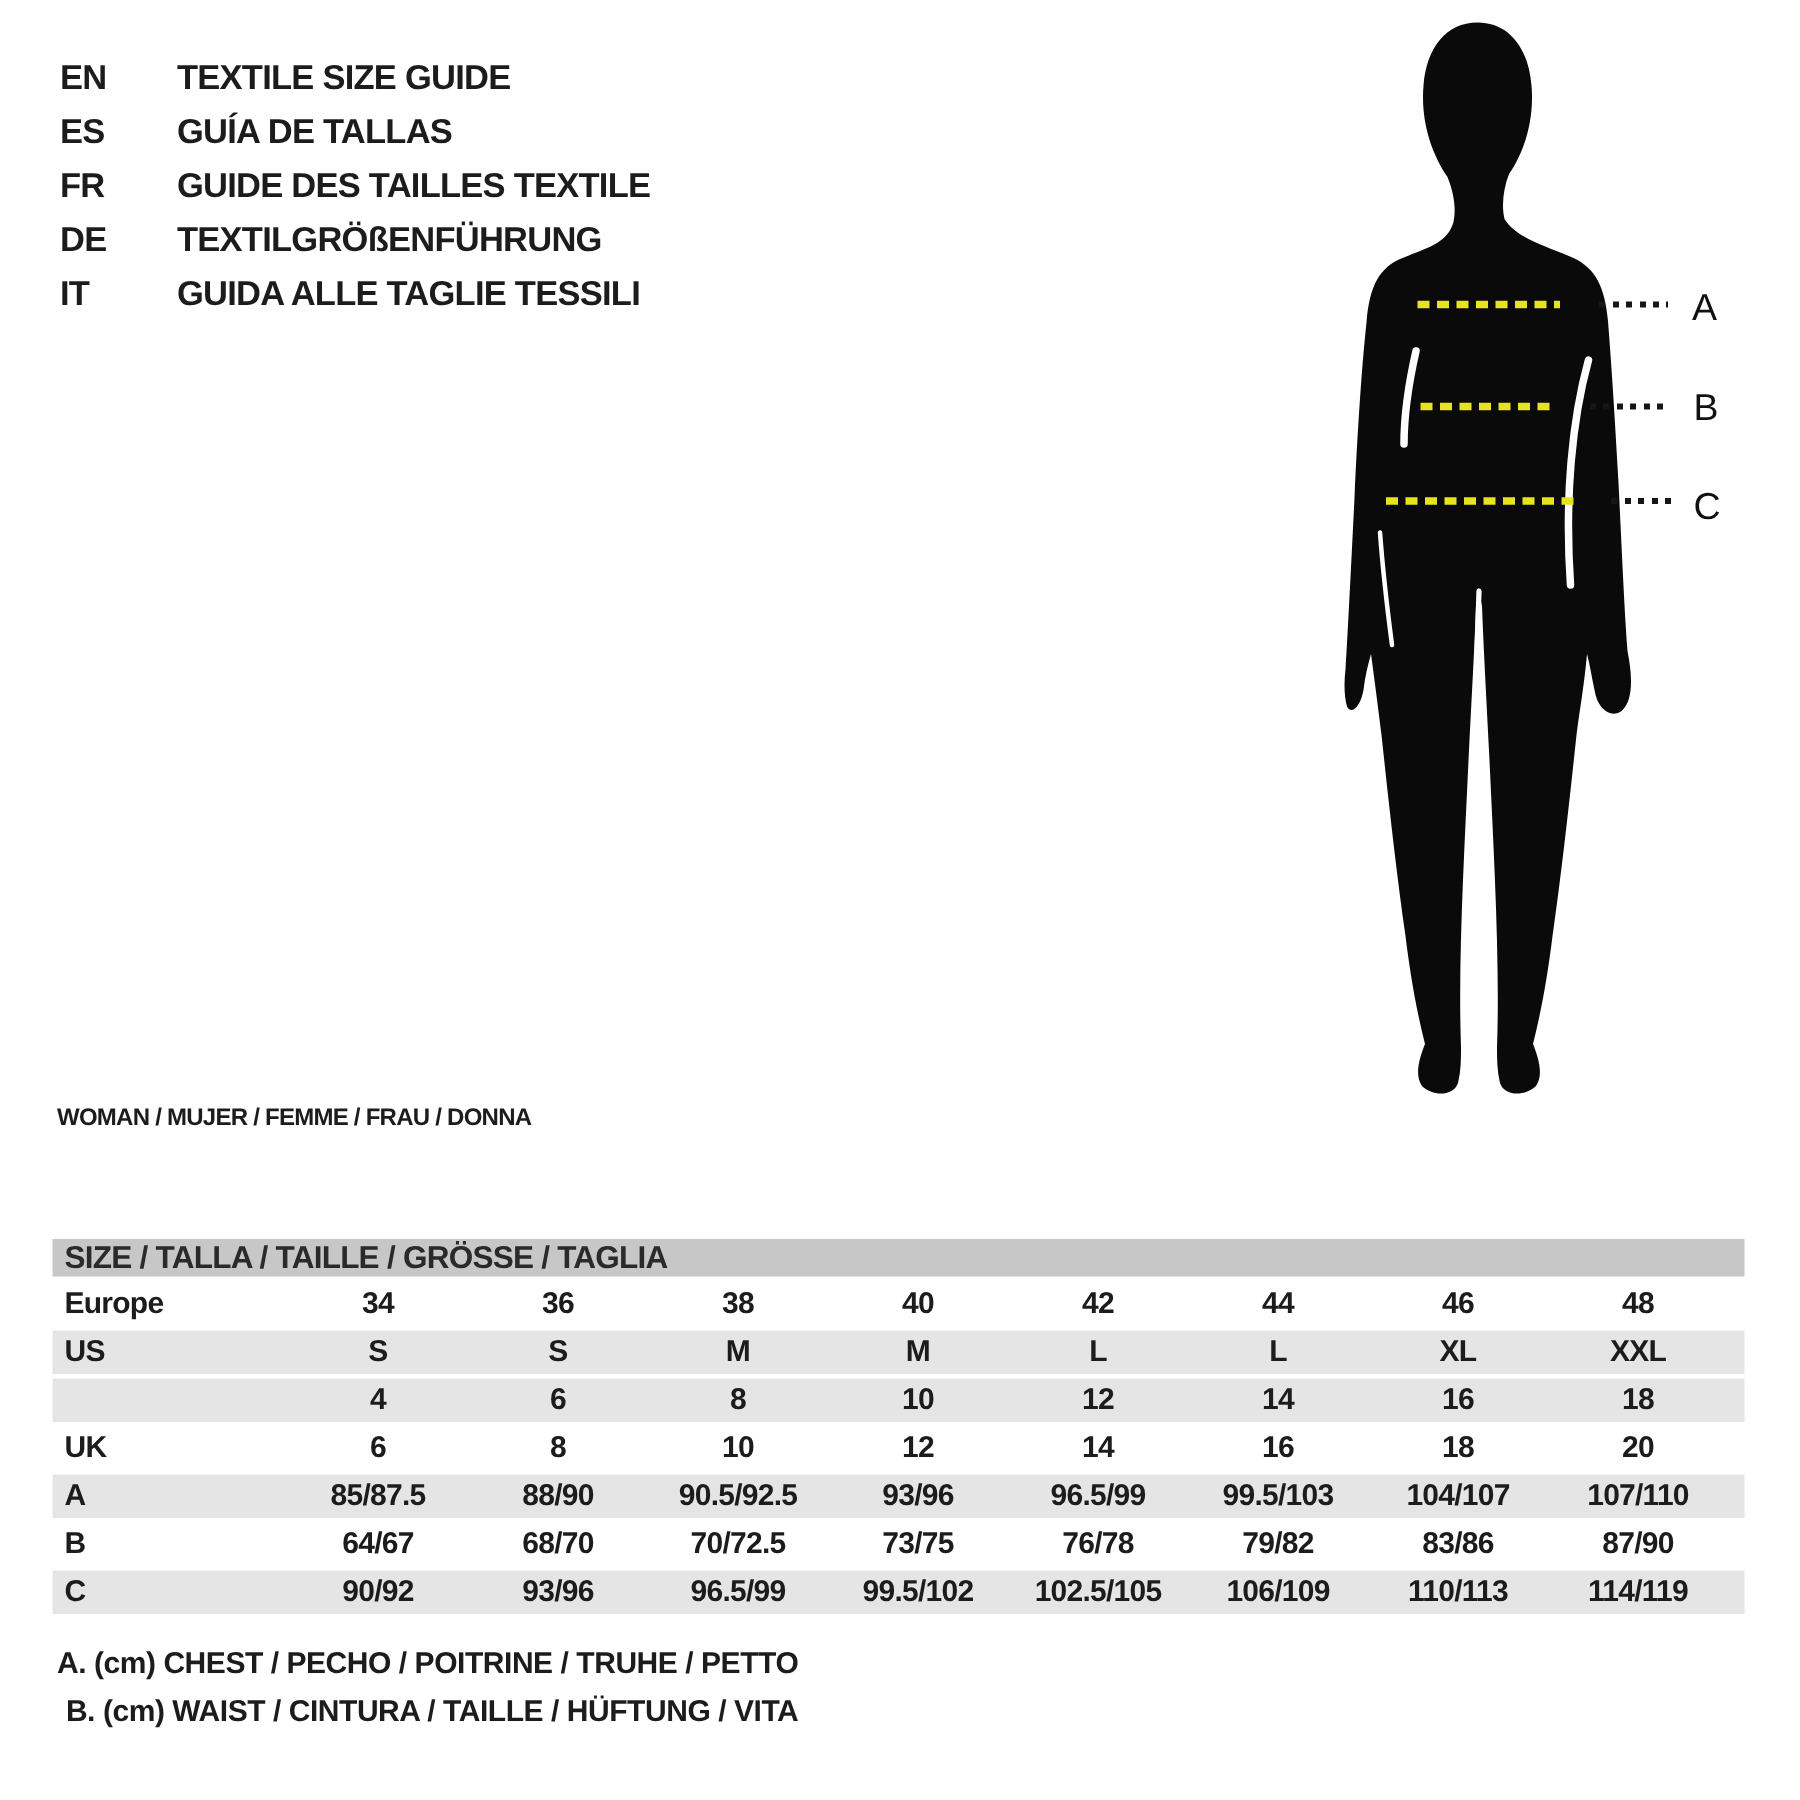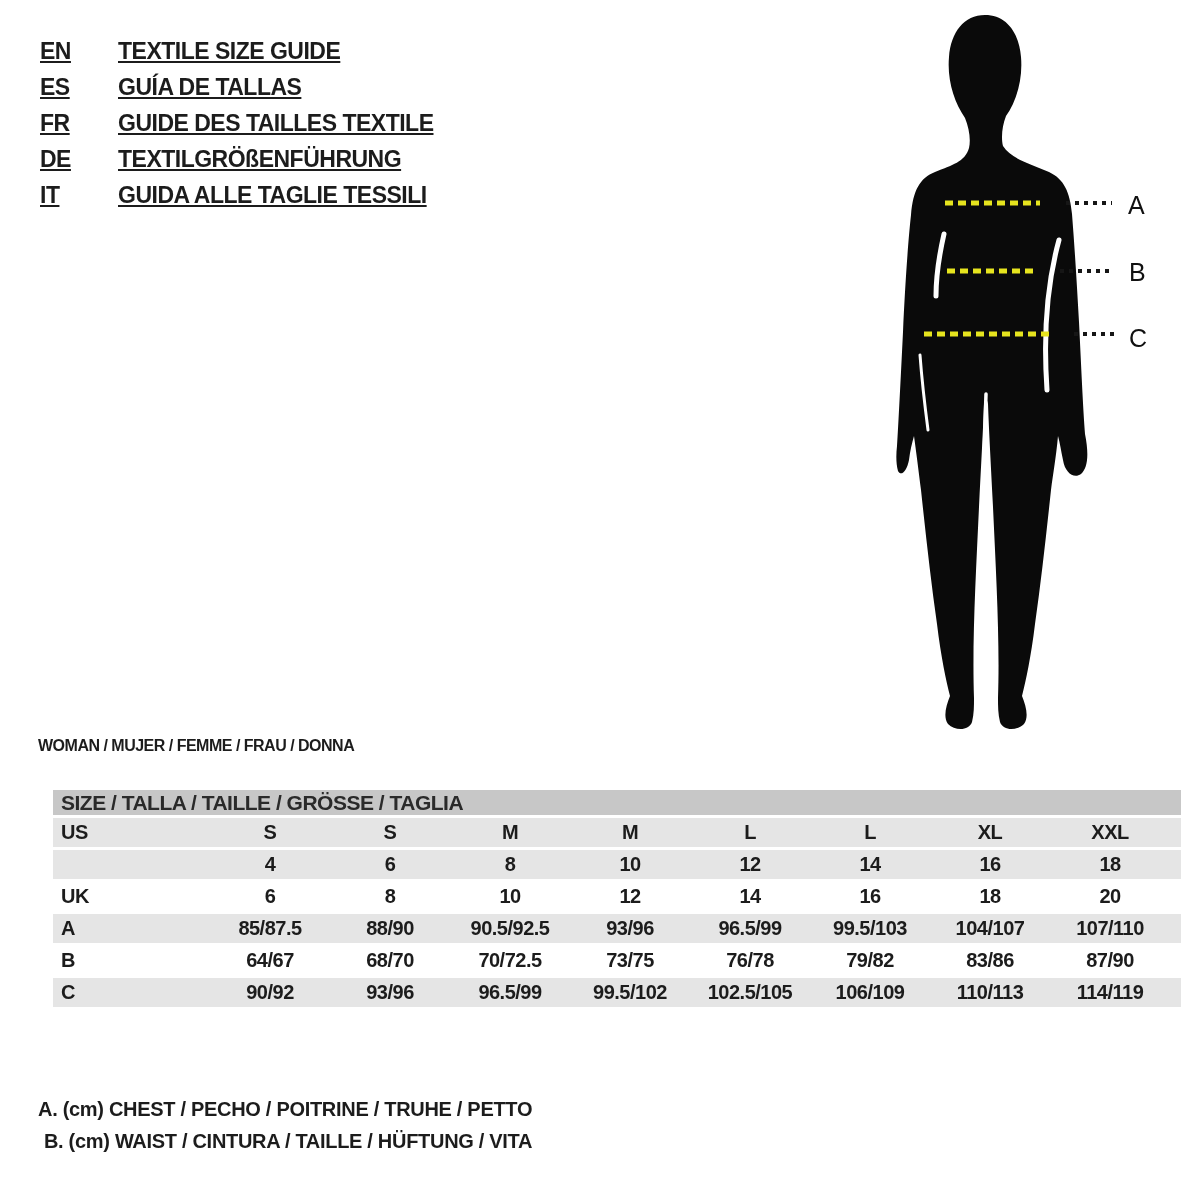--- a/index.html
+++ b/index.html
@@ -7,21 +7,21 @@
     position: relative;
     width: 1200px;
     height: 1200px;
     background: #ffffff;
     font-family: "Liberation Sans", sans-serif;
     color: #1c1c1c;
     overflow: hidden;
   }
 
   
-  .lang-list { position: absolute; left: 40px; top: 33px; text-decoration: underline; }
+  .lang-list { position: absolute; left: 40px; top: 33px; }
   .lang-row { display: flex; height: 36px; align-items: center; }
   .lang-code {
     width: 78px; font-size: 23px; font-weight: 700; letter-spacing: -0.5px;
   }
   .lang-label { font-size: 23px; font-weight: 700; letter-spacing: -0.5px; }
 
   
   .figure { position: absolute; left: 0; top: 0; width: 1200px; height: 740px; }
   .figure svg { position: absolute; left: 895px; top: 12px; }
   .dotline {
@@ -39,21 +39,21 @@
   .lbl-b { left: 1129px; top: 259px; }
   .lbl-c { left: 1129px; top: 325px; }
 
   
   .section-heading {
     position: absolute; left: 38px; top: 737px;
     font-size: 16px; font-weight: 700; letter-spacing: -0.5px;
   }
 
   
-  .size-table { position: absolute; left: 35px; top: 790px; width: 1128px; margin-left: 18px; }
+  .size-table { position: absolute; left: 35px; top: 826px; width: 1128px; }
   .table-header {
     height: 25px; line-height: 25px; background: #c7c7c7;
     padding-left: 8px; font-size: 21px; font-weight: 700;
     letter-spacing: -0.5px; color: #2a2a2a;
   }
   .trow {
     display: grid;
     grid-template-columns: 157px repeat(8, 120px);
     height: 32px; align-items: center;
     border-top: 3px solid #ffffff;
@@ -161,20 +161,31 @@
     <div class="measure-label lbl-a">A</div>
     <div class="measure-label lbl-b">B</div>
     <div class="measure-label lbl-c">C</div>
   </div>
 
   <div class="section-heading">WOMAN / MUJER / FEMME / FRAU / DONNA</div>
 
   <div class="size-table">
     <div class="table-header">SIZE / TALLA / TAILLE / GRÖSSE / TAGLIA</div>
 
+    <div class="trow first">
+      <div class="tlabel">Europe</div>
+      <div class="tcell">34</div>
+      <div class="tcell">36</div>
+      <div class="tcell">38</div>
+      <div class="tcell">40</div>
+      <div class="tcell">42</div>
+      <div class="tcell">44</div>
+      <div class="tcell">46</div>
+      <div class="tcell">48</div>
+    </div>
 
     <div class="trow shade">
       <div class="tlabel">US</div>
       <div class="tcell">S</div>
       <div class="tcell">S</div>
       <div class="tcell">M</div>
       <div class="tcell">M</div>
       <div class="tcell">L</div>
       <div class="tcell">L</div>
       <div class="tcell">XL</div>

